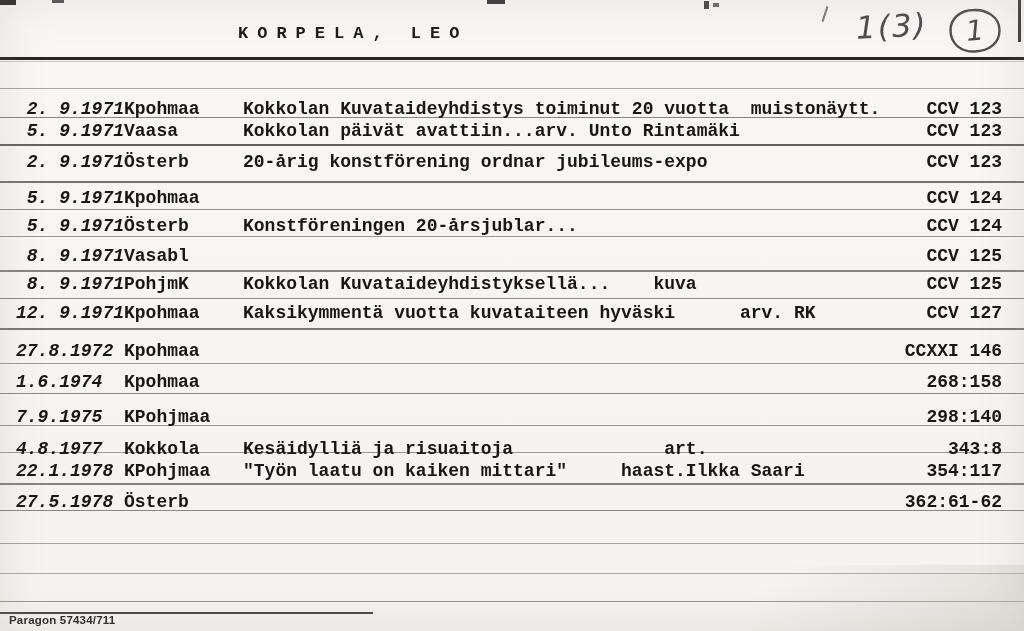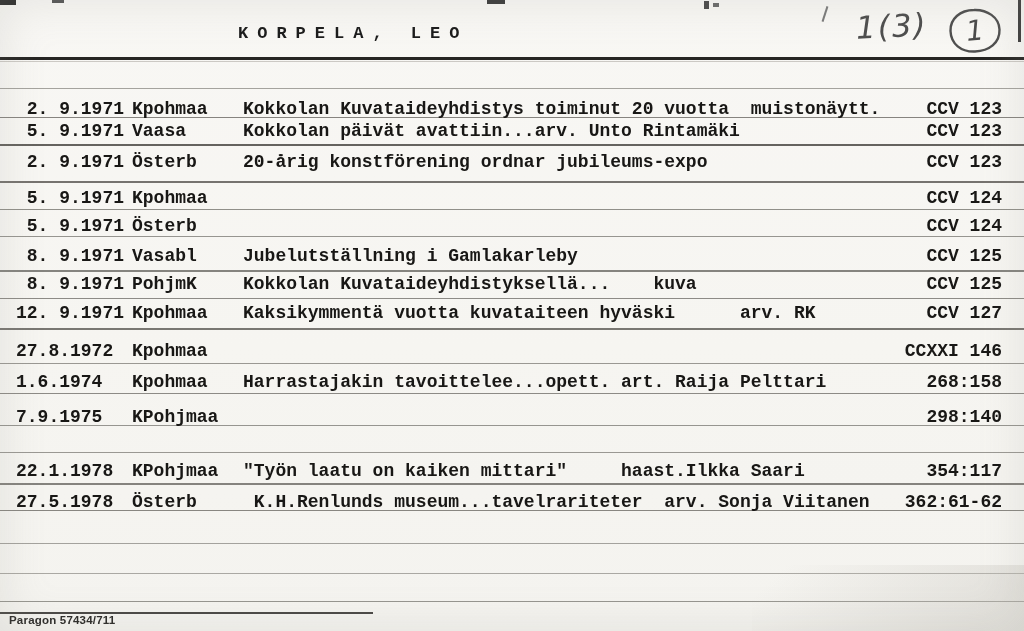--- a/index.html
+++ b/index.html
@@ -24,22 +24,22 @@
     font-size:31px; letter-spacing:2px;
     transform:rotate(-3deg); white-space:pre;
   }
   .circle-note { position:absolute; left:944px; top:6px; width:62px; height:52px; }
   .hline { position:absolute; left:0; width:1024px; }
   .entry {
     position:absolute; left:0; width:1024px; height:20px;
     font-size:18px; line-height:20px; font-weight:700; color:#181715;
   }
   .entry span { position:absolute; top:0; white-space:pre; }
-  .c-date  { left:16px; }
-  .c-src   { left:132px; }
+  .c-date  { left:16px;font-style:italic; }
+  .c-src   { left:124px; }
   .c-title { left:243px; }
   .c-ref   { right:22px; text-align:right; }
   .stock-label {
     position:absolute; left:9px; top:614px;
     font-family:"Liberation Sans", sans-serif;
     font-size:11.5px; font-weight:600; letter-spacing:0.2px;
     color:#2a2927;
   }
   .artifact { position:absolute; }
   .vignette {
@@ -105,26 +105,26 @@
     <span class="c-ref">CCV 123</span>
   </div>
   <div class="entry" style="top:188px">
     <span class="c-date"> 5. 9.1971</span>
     <span class="c-src">Kpohmaa</span>
     <span class="c-ref">CCV 124</span>
   </div>
   <div class="entry" style="top:216px">
     <span class="c-date"> 5. 9.1971</span>
     <span class="c-src">Österb</span>
+    <span class="c-title">Konstföreningen 20-årsjublar...</span>
     <span class="c-ref">CCV 124</span>
   </div>
   <div class="entry" style="top:246px">
     <span class="c-date"> 8. 9.1971</span>
     <span class="c-src">Vasabl</span>
-    <span class="c-title">Jubelutställning i Gamlakarleby</span>
     <span class="c-ref">CCV 125</span>
   </div>
   <div class="entry" style="top:274px">
     <span class="c-date"> 8. 9.1971</span>
     <span class="c-src">PohjmK</span>
     <span class="c-title">Kokkolan Kuvataideyhdistyksellä...    kuva</span>
     <span class="c-ref">CCV 125</span>
   </div>
   <div class="entry" style="top:303px">
     <span class="c-date">12. 9.1971</span>
@@ -133,38 +133,42 @@
     <span class="c-ref">CCV 127</span>
   </div>
   <div class="entry" style="top:341px">
     <span class="c-date">27.8.1972</span>
     <span class="c-src">Kpohmaa</span>
     <span class="c-ref">CCXXI 146</span>
   </div>
   <div class="entry" style="top:372px">
     <span class="c-date">1.6.1974</span>
     <span class="c-src">Kpohmaa</span>
-    <span class="c-title">Harrastajakin tavoittelee...opett. art. Raija Pelttari</span>
     <span class="c-ref">268:158</span>
   </div>
   <div class="entry" style="top:407px">
     <span class="c-date">7.9.1975</span>
     <span class="c-src">KPohjmaa</span>
     <span class="c-ref">298:140</span>
+  </div>
+  <div class="entry" style="top:439px">
+    <span class="c-date">4.8.1977</span>
+    <span class="c-src">Kokkola</span>
+    <span class="c-title">Kesäidylliä ja risuaitoja              art.</span>
+    <span class="c-ref">343:8</span>
   </div>
   <div class="entry" style="top:461px">
     <span class="c-date">22.1.1978</span>
     <span class="c-src">KPohjmaa</span>
     <span class="c-title">"Työn laatu on kaiken mittari"     haast.Ilkka Saari</span>
     <span class="c-ref">354:117</span>
   </div>
   <div class="entry" style="top:492px">
     <span class="c-date">27.5.1978</span>
     <span class="c-src">Österb</span>
-    <span class="c-title"> K.H.Renlunds museum...tavelrariteter  arv. Sonja Viitanen</span>
     <span class="c-ref">362:61-62</span>
   </div>
 
   <div class="stock-label">Paragon 57434/711</div>
 
   <div class="artifact" style="left:0;top:0;width:16px;height:5px;background:#2b2b2b;"></div>
   <div class="artifact" style="left:52px;top:0;width:12px;height:3px;background:#555;"></div>
   <div class="artifact" style="left:487px;top:0;width:18px;height:4px;background:#3a3a3a;"></div>
   <div class="artifact" style="left:704px;top:1px;width:5px;height:8px;background:#4a4a4a;"></div>
   <div class="artifact" style="left:713px;top:3px;width:6px;height:4px;background:#6a6a6a;"></div>

